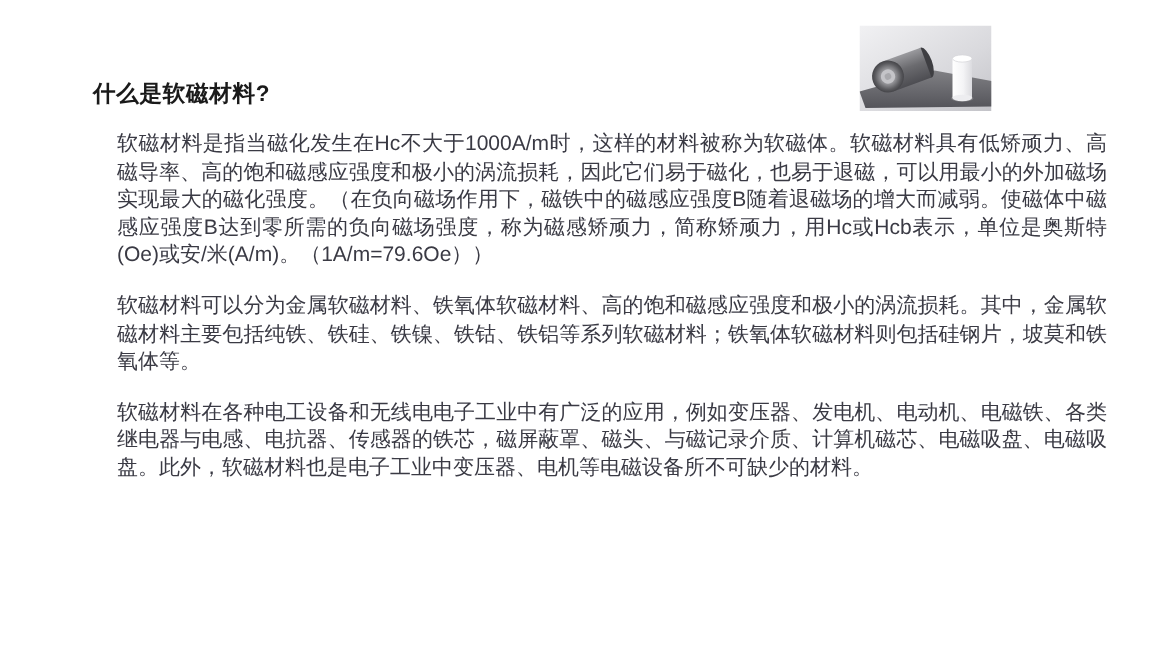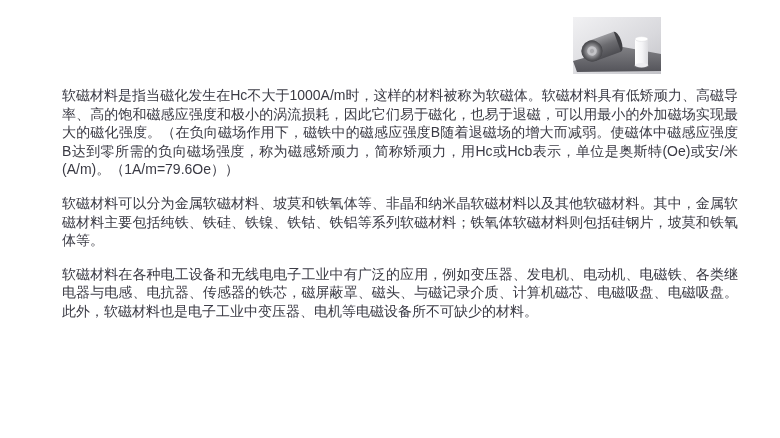--- a/index.html
+++ b/index.html
@@ -39,21 +39,21 @@
     color: var(--title-color);
     letter-spacing: 0.5px;
   }
   .content {
     position: absolute;
     left: 62px;
     top: 86px;
     width: 676px;
   }
   .content p {
-    margin: 0 0 15px 0;
+    margin: 0 0 15px 16px;
     font-size: 14px;
     line-height: 18.6px;
     text-align: justify;
     color: var(--body-color);
   }
 </style>
 </head>
 <body>
 
 <div class="slide">
@@ -96,20 +96,21 @@
       <g transform="rotate(-20 19 34)">
         <ellipse cx="46" cy="34" rx="4" ry="10.6" fill="#3e3e42"></ellipse>
         <rect x="19" y="23.4" width="27" height="21.2" fill="url(#tubeGrad)"></rect>
         <ellipse cx="19" cy="34" rx="10.6" ry="10.6" fill="url(#capGrad)"></ellipse>
         <ellipse cx="19" cy="34" rx="4.8" ry="4.8" fill="#c4c4c8"></ellipse>
         <ellipse cx="19" cy="34" rx="2.2" ry="2.2" fill="#a9a9ad"></ellipse>
       </g>
     </svg>
   </figure>
 
+  <h1 class="page-title">什么是软磁材料?</h1>
 
   <div class="content">
     <p>软磁材料是指当磁化发生在Hc不大于1000A/m时，这样的材料被称为软磁体。软磁材料具有低矫顽力、高磁导率、高的饱和磁感应强度和极小的涡流损耗，因此它们易于磁化，也易于退磁，可以用最小的外加磁场实现最大的磁化强度。（在负向磁场作用下，磁铁中的磁感应强度B随着退磁场的增大而减弱。使磁体中磁感应强度B达到零所需的负向磁场强度，称为磁感矫顽力，简称矫顽力，用Hc或Hcb表示，单位是奥斯特(Oe)或安/米(A/m)。（1A/m=79.6Oe））</p>
-    <p>软磁材料可以分为金属软磁材料、坡莫和铁氧体等、非晶和纳米晶软磁材料以及其他软磁材料。其中，金属软磁材料主要包括纯铁、铁硅、铁镍、铁钴、铁铝等系列软磁材料；铁氧体软磁材料则包括硅钢片，坡莫和铁氧体等。</p>
+    <p>软磁材料可以分为金属软磁材料、铁氧体软磁材料、高的饱和磁感应强度和极小的涡流损耗。其中，金属软磁材料主要包括纯铁、铁硅、铁镍、铁钴、铁铝等系列软磁材料；铁氧体软磁材料则包括硅钢片，坡莫和铁氧体等。</p>
     <p>软磁材料在各种电工设备和无线电电子工业中有广泛的应用，例如变压器、发电机、电动机、电磁铁、各类继电器与电感、电抗器、传感器的铁芯，磁屏蔽罩、磁头、与磁记录介质、计算机磁芯、电磁吸盘、电磁吸盘。此外，软磁材料也是电子工业中变压器、电机等电磁设备所不可缺少的材料。</p>
   </div>
 
 </div>
 
 </body></html>

